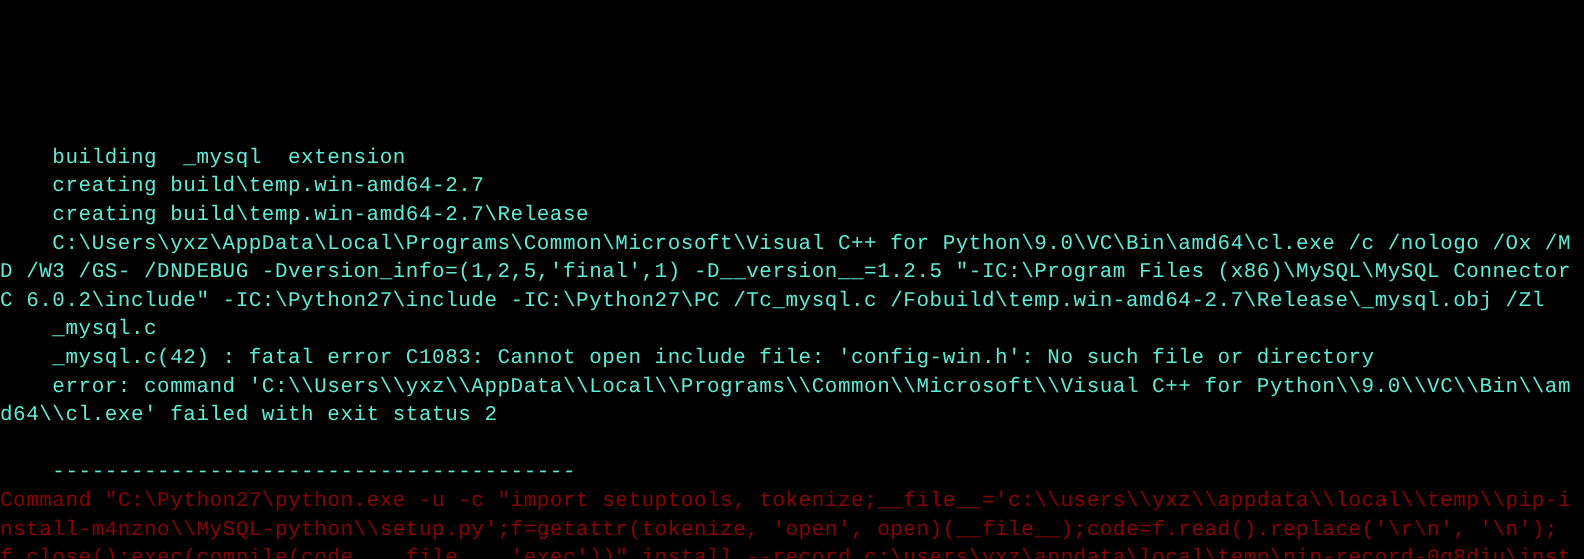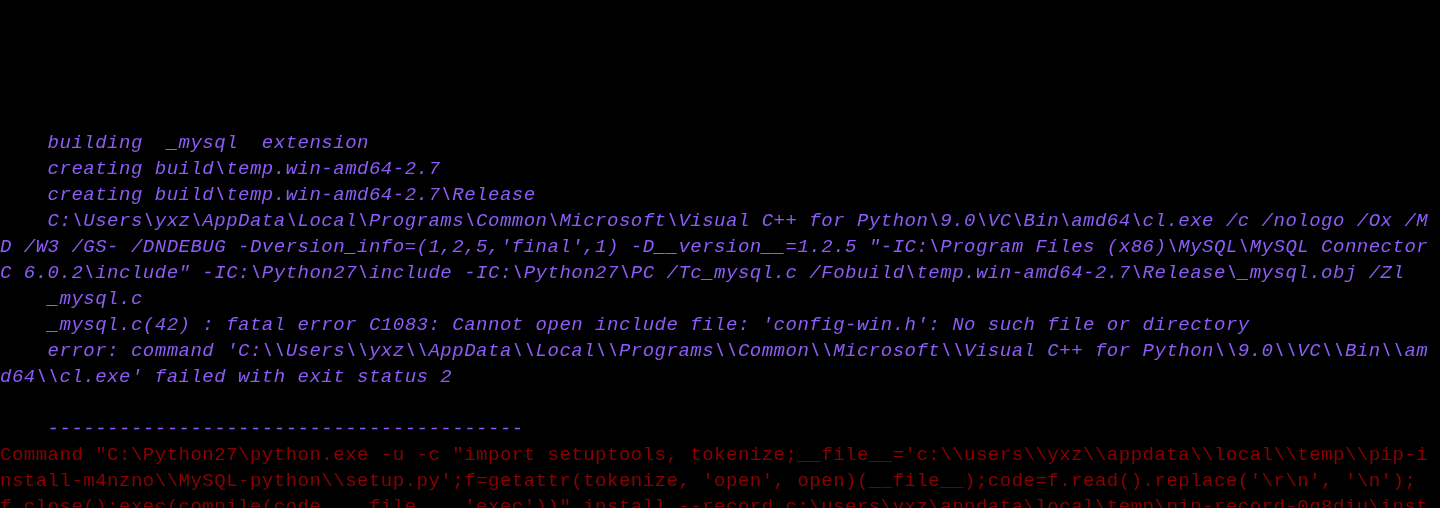--- a/index.html
+++ b/index.html
@@ -16,22 +16,21 @@
       line-height: 26px;
       white-space: pre-wrap;
       word-break: break-all;
       overflow: hidden;
       letter-spacing: 0.5px;
     }
     .terminal {
       padding: 0;
     }
     .white-text {
-      color: #8b5cf6;
-      font-style: italic;
+      color: #5eead4;
     }
     .red-text {
       color: #8b0000;
     }
   </style>
 </head>
 <body>
 
 
 

